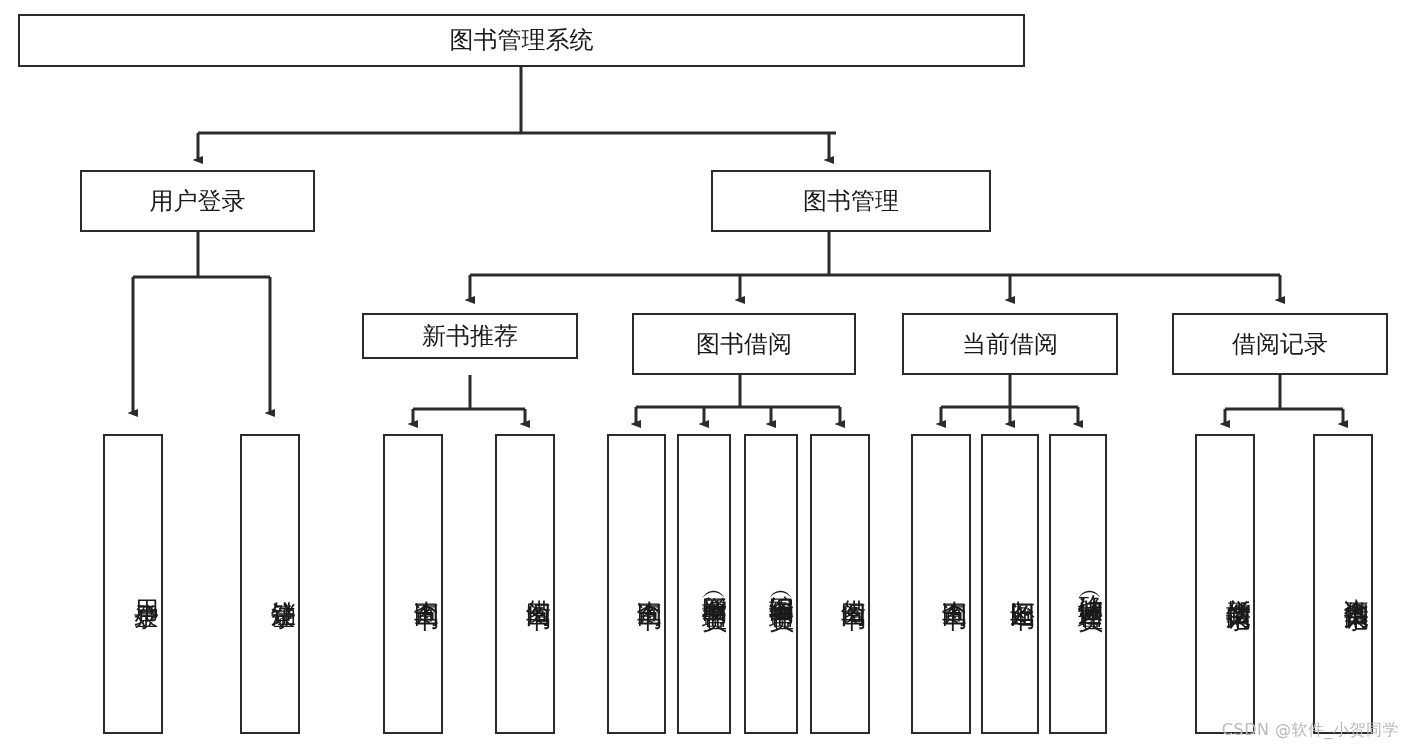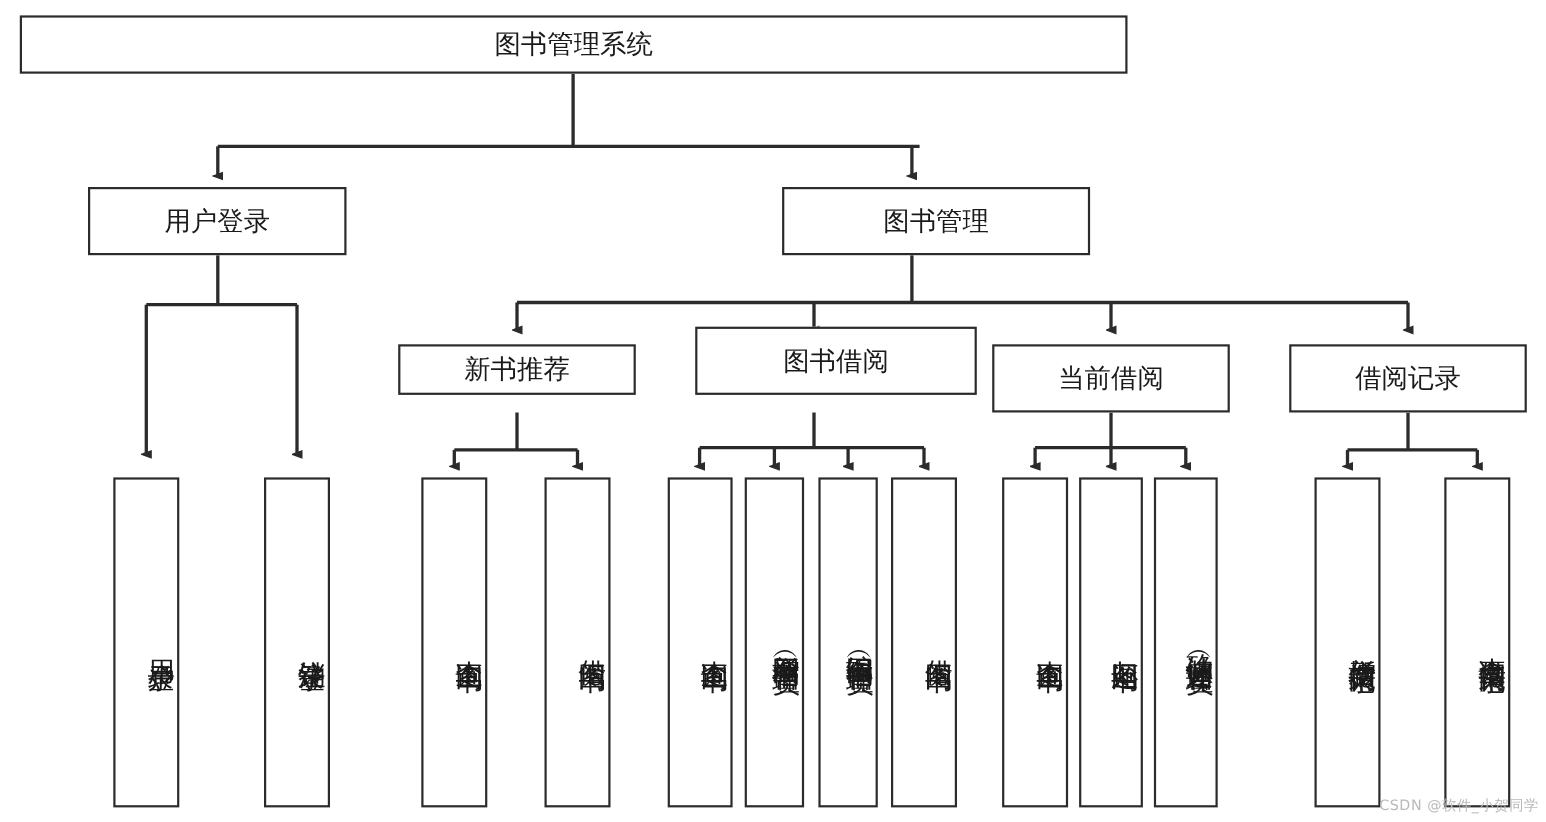--- a/index.html
+++ b/index.html
@@ -51,21 +51,21 @@
   }
   .node.v .vlabel {
     writing-mode: vertical-rl;
     text-orientation: upright;
     display: block;
   }
   #watermark {
     position: absolute;
     right: 6px;
     bottom: 6px;
-    font-size: 13px;
+    font-size: 16px;
     color: #b9b9b9;
     white-space: nowrap;
     letter-spacing: 0.5px;
   }
 </style>
 </head>
 <body>
 
 <div id="canvas">
 
@@ -126,21 +126,21 @@
   <div class="node h" style="left:80px; top:170px; width:235px; height:62px;">
     <span>用户登录</span>
   </div>
   <div class="node h" style="left:711px; top:170px; width:280px; height:62px;">
     <span>图书管理</span>
   </div>
 
   <div class="node h" style="left:362px; top:313px; width:216px; height:46px;">
     <span>新书推荐</span>
   </div>
-  <div class="node h" style="left:632px; top:297px; width:256px; height:62px;">
+  <div class="node h" style="left:632px; top:313px; width:224px; height:62px;">
     <span>图书借阅</span>
   </div>
   <div class="node h" style="left:1172px; top:313px; width:216px; height:62px;">
     <span>借阅记录</span>
   </div>
   <div class="node h" style="left:902px; top:313px; width:216px; height:62px;">
     <span>当前借阅</span>
   </div>
 
   <div class="node v" style="left:103px; top:434px; width:60px; height:300px;">

